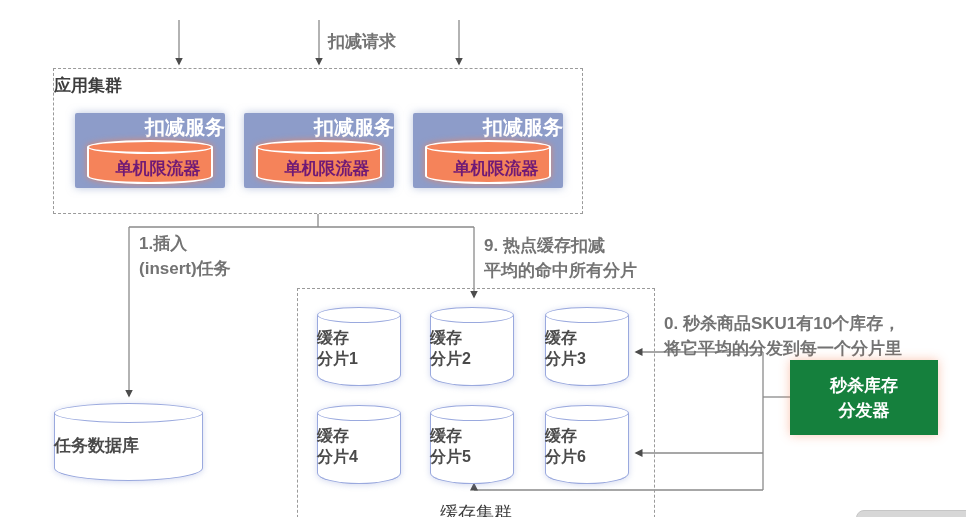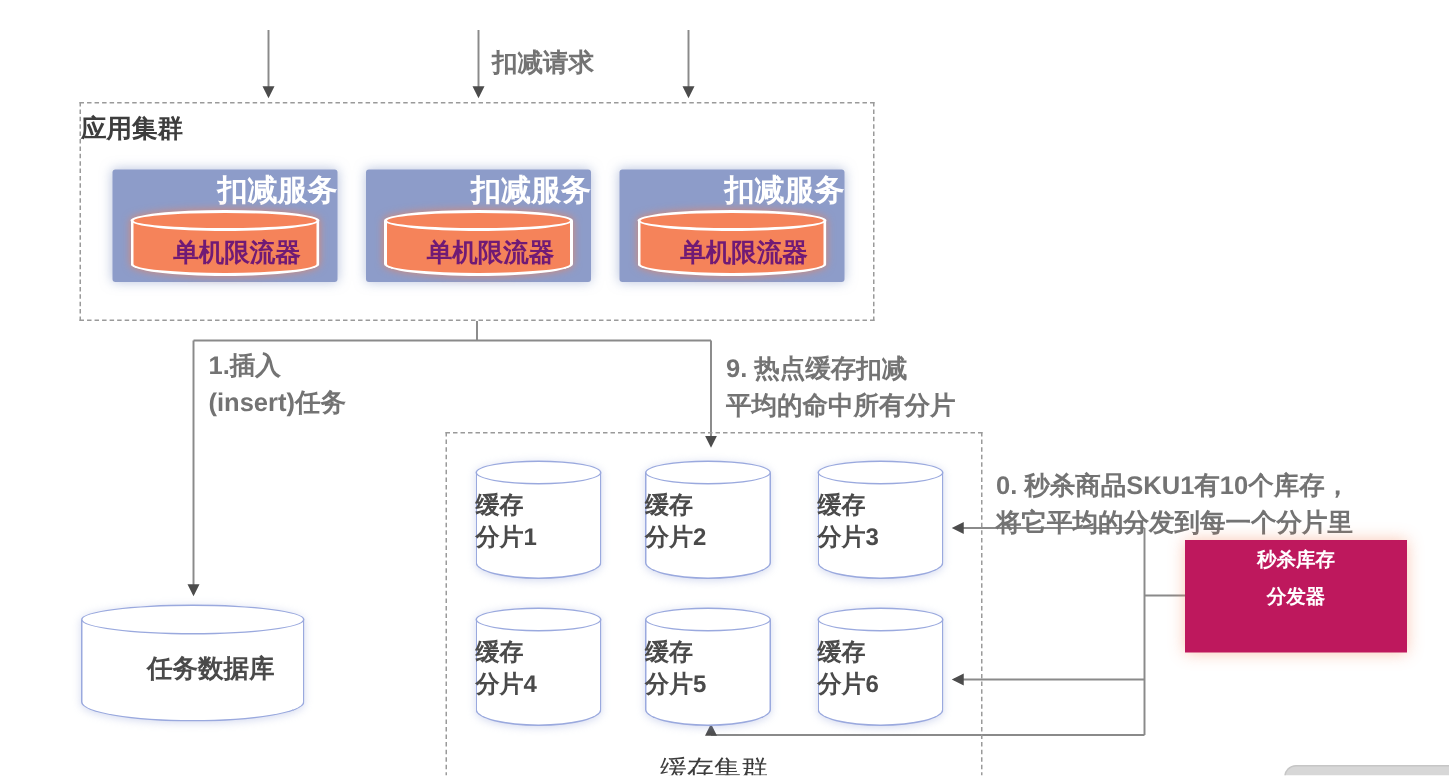--- a/index.html
+++ b/index.html
@@ -40,30 +40,30 @@
   .wcyl-body { position:absolute; left:0; right:0; top:8px; bottom:0;
           border:1.5px solid #9aa9de; border-top:none; background:#fff;
           border-radius:0 0 50% 50% / 0 0 11px 11px; box-sizing:border-box; z-index:1; }
   .wcyl-label { position:absolute; left:0; right:0; text-align:left; z-index:3;
           color:#4a4a4a; font-weight:bold; }
   .shard { width:84px; height:79px; }
   .shard .wcyl-label { top:20px; font-size:16px; line-height:21px; white-space:pre-line; }
   .db { width:149px; height:78px; }
   .db .wcyl-top { height:20px; }
   .db .wcyl-body { top:10px; border-radius:0 0 50% 50% / 0 0 13px 13px; }
-  .db .wcyl-label { top:31px; font-size:17px;padding-left:44px; }
+  .db .wcyl-label { top:31px; font-size:17px; }
 
   .note { position:absolute; z-index:4; color:#737373; font-size:17px; font-weight:bold;
           line-height:25px; white-space:pre-line; }
 
   .distributor {
     position:absolute; left:790px; top:360px; width:148px; height:75px; z-index:4;
-    background:#be185d; box-shadow:0 0 10px rgba(244,130,88,.45);
-    display:flex; justify-content:center; text-align:center;
-    color:#fff; font-size:13px; font-weight:bold; line-height:25px; white-space:pre-line;
+    background:#15803d; box-shadow:0 0 10px rgba(244,130,88,.45);
+    display:flex; align-items:center; justify-content:center; text-align:center;
+    color:#fff; font-size:17px; font-weight:bold; line-height:25px; white-space:pre-line;
   }
 
   .cache-title { position:absolute; left:297px; width:358px; top:501px; z-index:4;
     text-align:center; font-size:18px; font-weight:normal; color:#3d3d3d; }
 
   .scroll-thumb { position:absolute; left:856px; top:510px; width:130px; height:14px;
     background:#d7d7d7; border:1px solid #c6c6c6; border-radius:8px; z-index:5; }
 </style>
 </head>
 <body>

